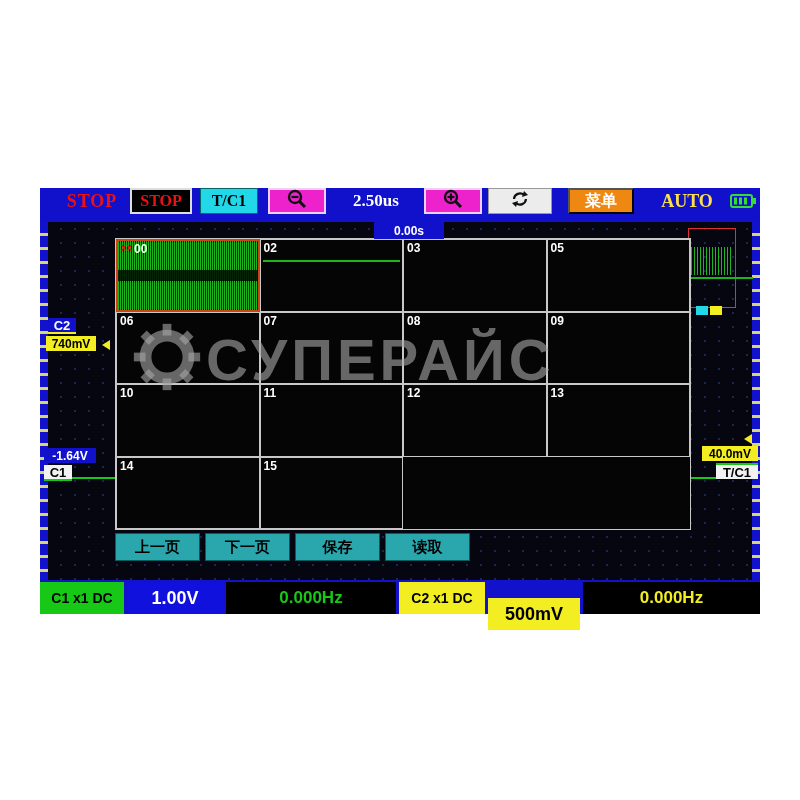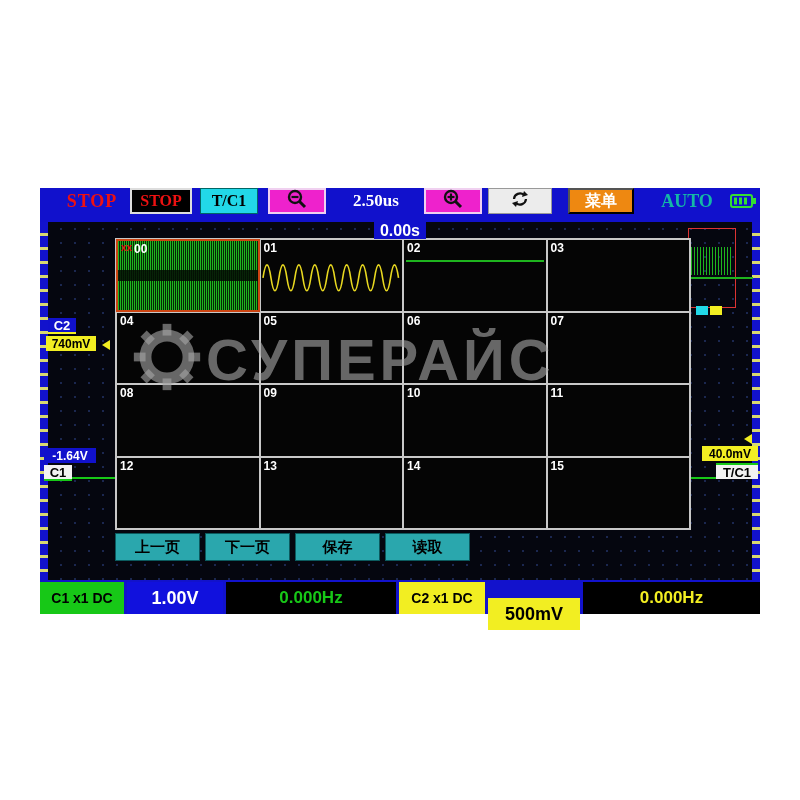--- a/index.html
+++ b/index.html
@@ -13,33 +13,33 @@
   .tb-item { position:absolute; top:0; height:26px; display:flex; align-items:center; justify-content:center;
              font-weight:bold; font-size:16px;font-family:Liberation Serif, serif; }
   .tb-status   { left:14px;  width:76px; color:#ee1111; font-size:18px; letter-spacing:1px; }
   .tb-stop     { left:90px;  width:62px; background:#000; color:#ee1111; border:2px solid #dddddd; }
   .tb-tc1      { left:160px; width:58px; background:#22d8e8; color:#000; border:1px solid #066; }
   .tb-zoomout  { left:228px; width:58px; background:#ee22cc; border:2px solid #f0d0f0; }
   .tb-time     { left:296px; width:80px; color:#fff; font-size:17px; }
   .tb-zoomin   { left:384px; width:58px; background:#ee22cc; border:2px solid #f0d0f0; }
   .tb-refresh  { left:448px; width:64px; background:#ececec; border:1px solid #999; }
   .tb-menu     { left:528px; width:66px; background:#ee8811; color:#fff; font-size:16px; }
-  .tb-auto     { left:612px; width:70px; color:#14b8a6; font-size:18px; }
+  .tb-auto     { left:612px; width:70px; color:#fde047; font-size:18px; }
   .tb-batt     { left:688px; width:30px; }
 
   
   .screen { position:absolute; left:0; top:34px; width:720px; height:360px; background:#05060f;
             background-image: radial-gradient(circle, #1b2750 1px, transparent 1px);
             background-size:14px 14px; border-bottom:2px solid #1212cc; overflow:hidden; }
   .edge { position:absolute; top:0; bottom:0; width:8px; background-color:#1212cc;
           background-image:repeating-linear-gradient(180deg, transparent 0 11px, #d8d870 11px 14px); z-index:6; }
   .edge.left { left:0; } .edge.right { right:0; }
 
-  .offset-box { position:absolute; left:334px; top:0px; width:52px; height:17px; background:#1111cc;
-                color:#fff; font-size:16px; font-weight:bold; display:flex; align-items:center;
+  .offset-box { position:absolute; left:334px; top:0px; width:70px; height:17px; background:#1111cc;
+                color:#fff; font-size:12px; font-weight:bold; display:flex; align-items:center;
                 justify-content:center; z-index:22; }
 
   
   .zoomwin { position:absolute; left:648px; top:6px; width:48px; height:80px; border:1px solid #dd3333; z-index:7; }
   .zw-wave { position:absolute; left:2px; right:2px; top:18px; height:28px;
              background:repeating-linear-gradient(90deg, #1eb41e 0 1px, transparent 1px 3px); }
   .zw-line { position:absolute; left:0; right:-18px; top:48px; height:2px; background:#1eb41e; }
   .chanbox { position:absolute; width:12px; height:9px; z-index:8; }
   .chanbox.cyan { left:656px; top:84px; background:#22d8e8; }
   .chanbox.yellow { left:670px; top:84px; background:#f2ee22; }
@@ -176,34 +176,25 @@
       <div class="lbl lbl-tc1r">T/C1</div>
       <div class="marker marker-trig"></div>
 
       <div class="filegrid">
         <div class="cell sel">
           <div class="thumb-dense"></div>
           <span class="sel-mark">xx</span>
           <span class="cell-label">00</span>
         </div>
         <div class="cell">
-          <svg class="thumb-sine" viewBox="0 0 142 71" preserveAspectRatio="none">
-            <path d="M2 38 q4 -26 8 0 t8 0 t8 0 t8 0 t8 0 t8 0 t8 0 t8 0 t8 0 t8 0 t8 0 t8 0 t8 0 t8 0 t8 0 t8 0 t8 0" fill="none" stroke="#e8d820" stroke-width="1.6"></path>
-          </svg>
-          <span class="cell-label">01</span>
-        </div>
-        <div class="cell">
           <div class="thumb-flat"></div>
           <span class="cell-label">02</span>
         </div>
         <div class="cell">
             <span class="cell-label">03</span>
-          </div>
-        <div class="cell">
-            <span class="cell-label">04</span>
           </div>
         <div class="cell">
             <span class="cell-label">05</span>
           </div>
         <div class="cell">
             <span class="cell-label">06</span>
           </div>
         <div class="cell">
             <span class="cell-label">07</span>
           </div>

